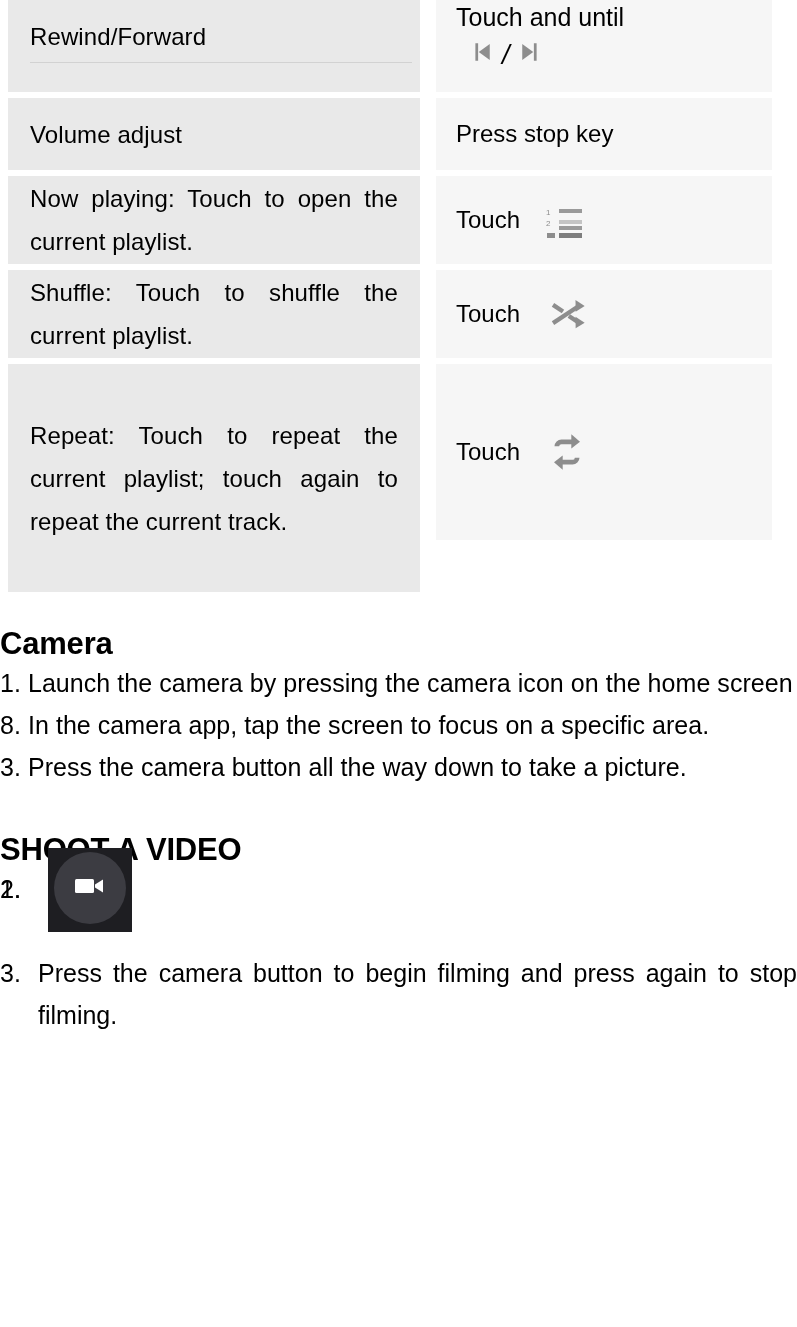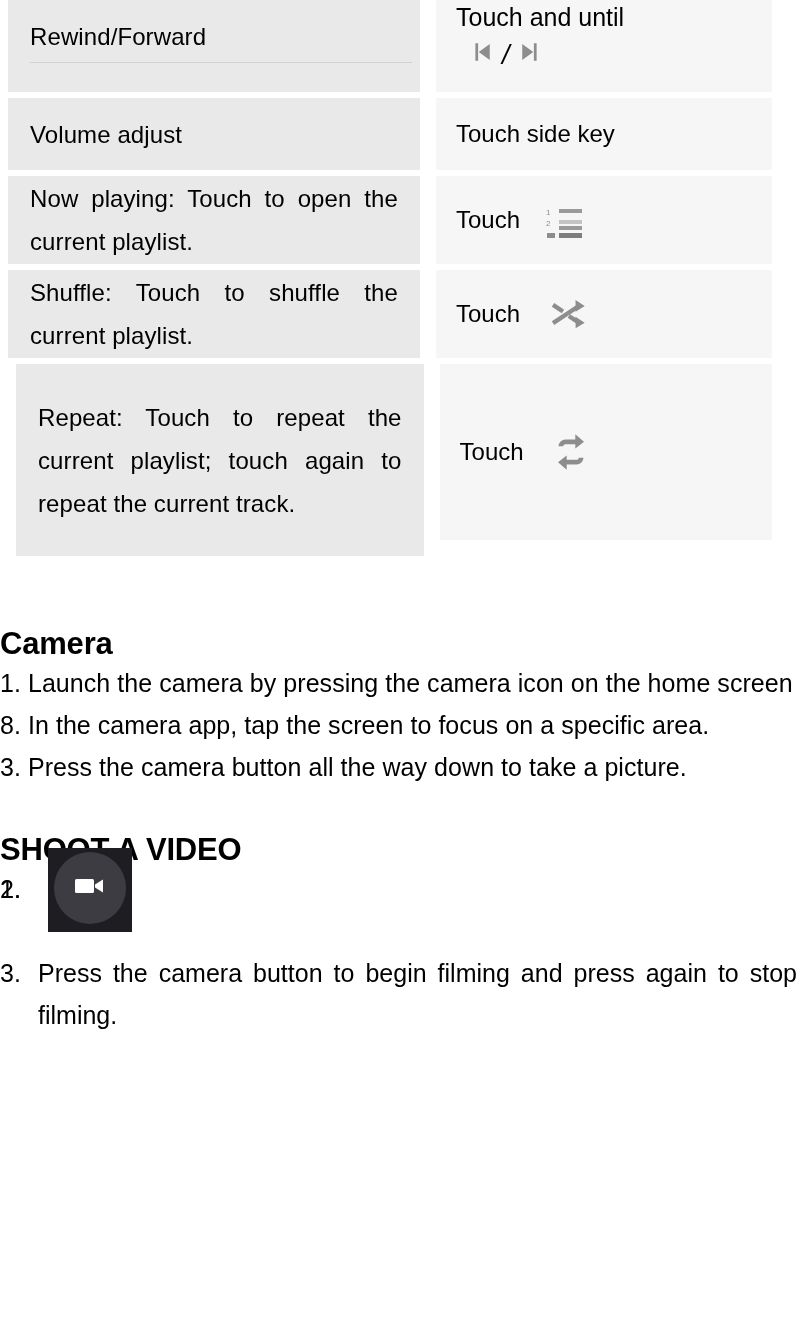--- a/index.html
+++ b/index.html
@@ -99,21 +99,21 @@
 
   .row2 .cell-left { height: 72px; }
   .row2 .cell-right { height: 72px; }
 
   .row3 .cell-left { height: 88px; }
   .row3 .cell-right { height: 88px; }
 
   .row4 .cell-left { height: 88px; }
   .row4 .cell-right { height: 88px; }
 
-  .row5 .cell-left { height: 192px; margin-left: 8px; }
+  .row5 .cell-left { height: 228px; }
   .row5 .cell-right { height: 176px; }
 
   .touch-wrap {
     display: flex;
     align-items: flex-end;
     gap: 26px;
   }
 
   
   .ic { display: inline-block; vertical-align: middle; }
@@ -217,21 +217,21 @@
         </span>
       </div>
     </div>
   </div>
 
   <div class="ctrl-row row2">
     <div class="cell cell-left">
       <div class="txt">Volume adjust</div>
     </div>
     <div class="cell cell-right">
-      <div class="txt">Touch side key</div>
+      <div class="txt">Press stop key</div>
     </div>
   </div>
 
   <div class="ctrl-row row3">
     <div class="cell cell-left">
       <div class="txt just-all">Now playing: Touch to open the current playlist.</div>
     </div>
     <div class="cell cell-right">
       <div class="touch-wrap">
         <span class="txt">Touch</span>

